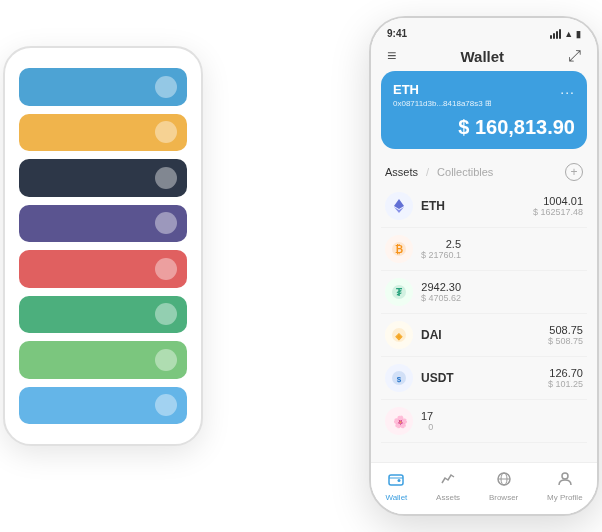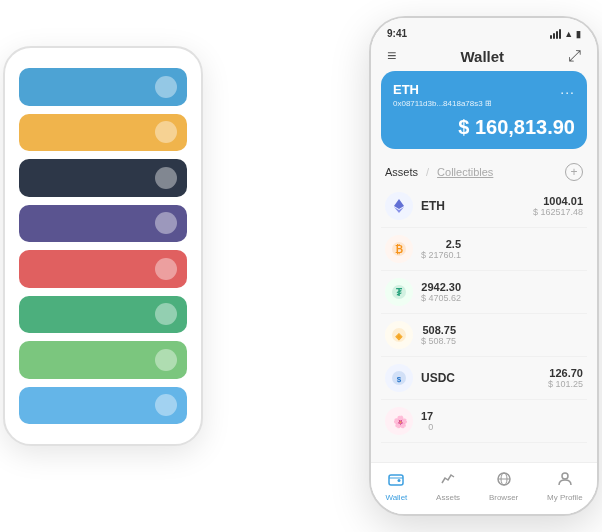--- a/index.html
+++ b/index.html
@@ -184,21 +184,20 @@
       color: #333;
       font-weight: 400;
     }
 
     .assets-tab-divider {
       color: #ccc;
     }
 
     .assets-tab-inactive {
       color: #aaa;
-      text-decoration: underline;
     }
 
     .assets-add {
       width: 18px;
       height: 18px;
       border: 1.5px solid #aaa;
       border-radius: 50%;
       display: flex;
       align-items: center;
       justify-content: center;
@@ -245,21 +244,21 @@
       color: #333;
       flex: 1;
     }
 
     .asset-values {
       text-align: right;
     }
 
     .asset-amount {
       font-size: 11px;
-      font-weight: 700;
+      font-weight: 400;
       color: #333;
     }
 
     .asset-usd {
       font-size: 9px;
       color: #aaa;
     }
 
     
     .bottom-nav {
@@ -428,34 +427,35 @@
           </div>
         </div>
 
         <div class="asset-item">
           <div class="asset-icon icon-dai">
             <svg width="16" height="16" viewBox="0 0 16 16">
                 <circle cx="8" cy="8" r="7" fill="#f5a623" opacity="0.15"></circle>
                 <text x="8" y="12" text-anchor="middle" font-size="9" fill="#f5a623" font-weight="bold">◈</text>
               </svg>
           </div>
+          <span class="asset-name">DAI</span>
           <div class="asset-values">
             <div class="asset-amount">508.75</div>
             <div class="asset-usd">$ 508.75</div>
           </div>
         </div>
 
         <div class="asset-item">
           <div class="asset-icon icon-usdc">
             <svg width="16" height="16" viewBox="0 0 16 16">
                 <circle cx="8" cy="8" r="7" fill="#2775ca" opacity="0.15"></circle>
                 <text x="8" y="12" text-anchor="middle" font-size="8" fill="#2775ca" font-weight="bold">$</text>
               </svg>
           </div>
-          <span class="asset-name">USDC</span>
+          <span class="asset-name">USDT</span>
           <div class="asset-values">
             <div class="asset-amount">126.70</div>
             <div class="asset-usd">$ 101.25</div>
           </div>
         </div>
 
         <div class="asset-item">
           <div class="asset-icon icon-tft">
             <svg width="16" height="16" viewBox="0 0 16 16">
                 <text x="2" y="13" font-size="12">🌸</text>

